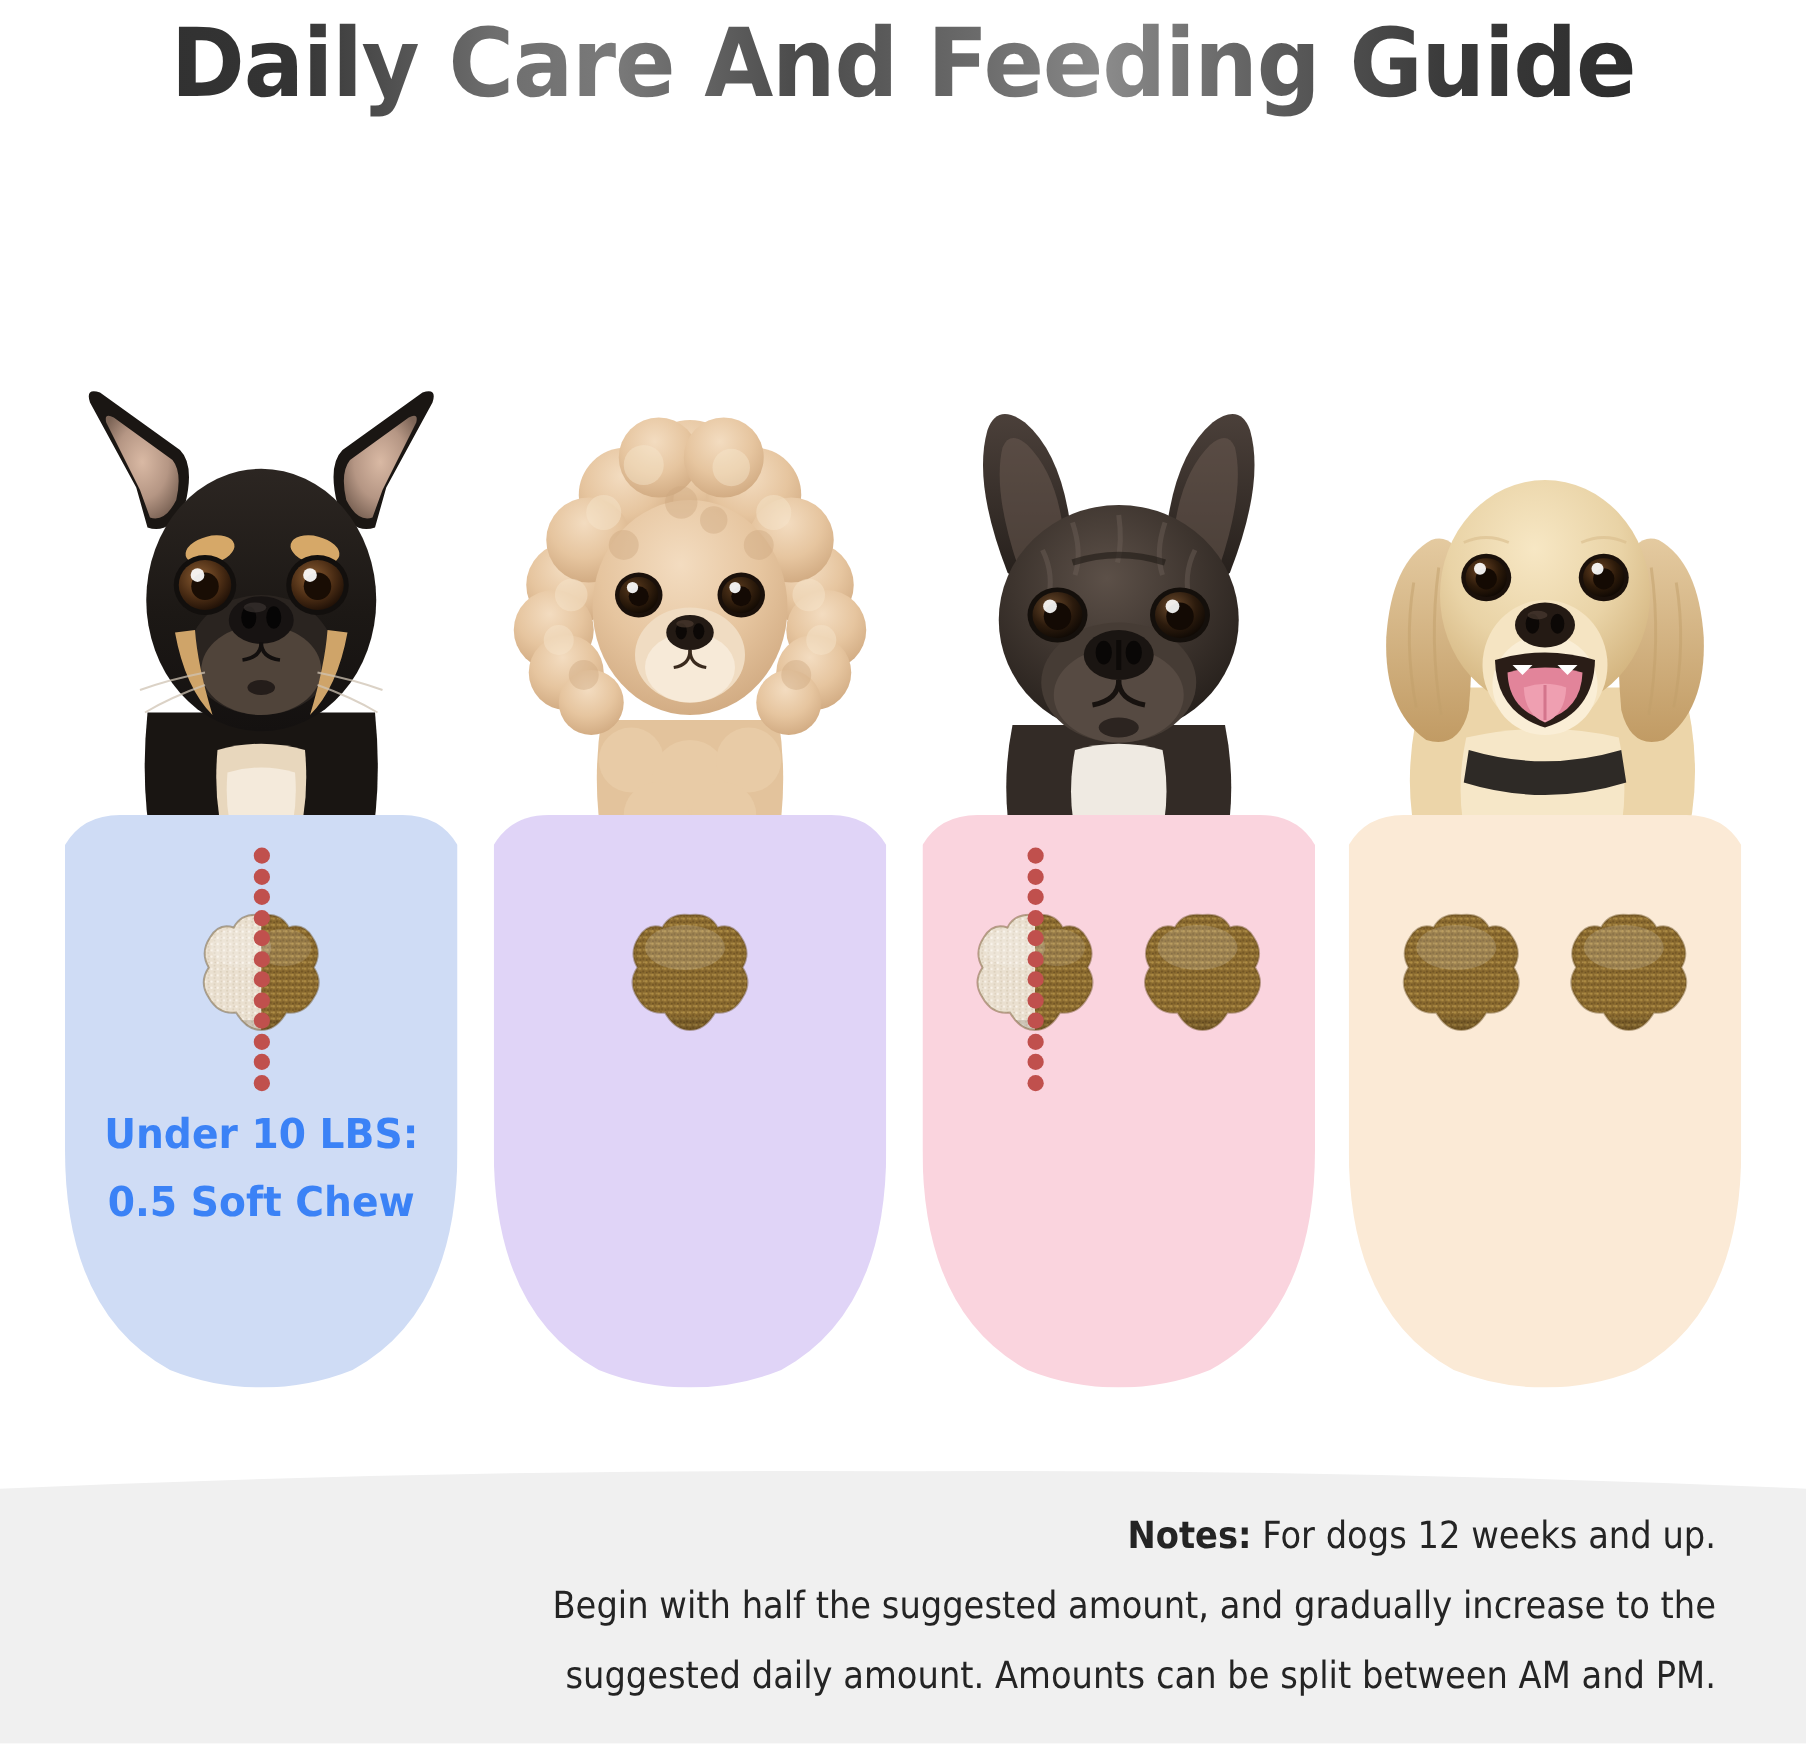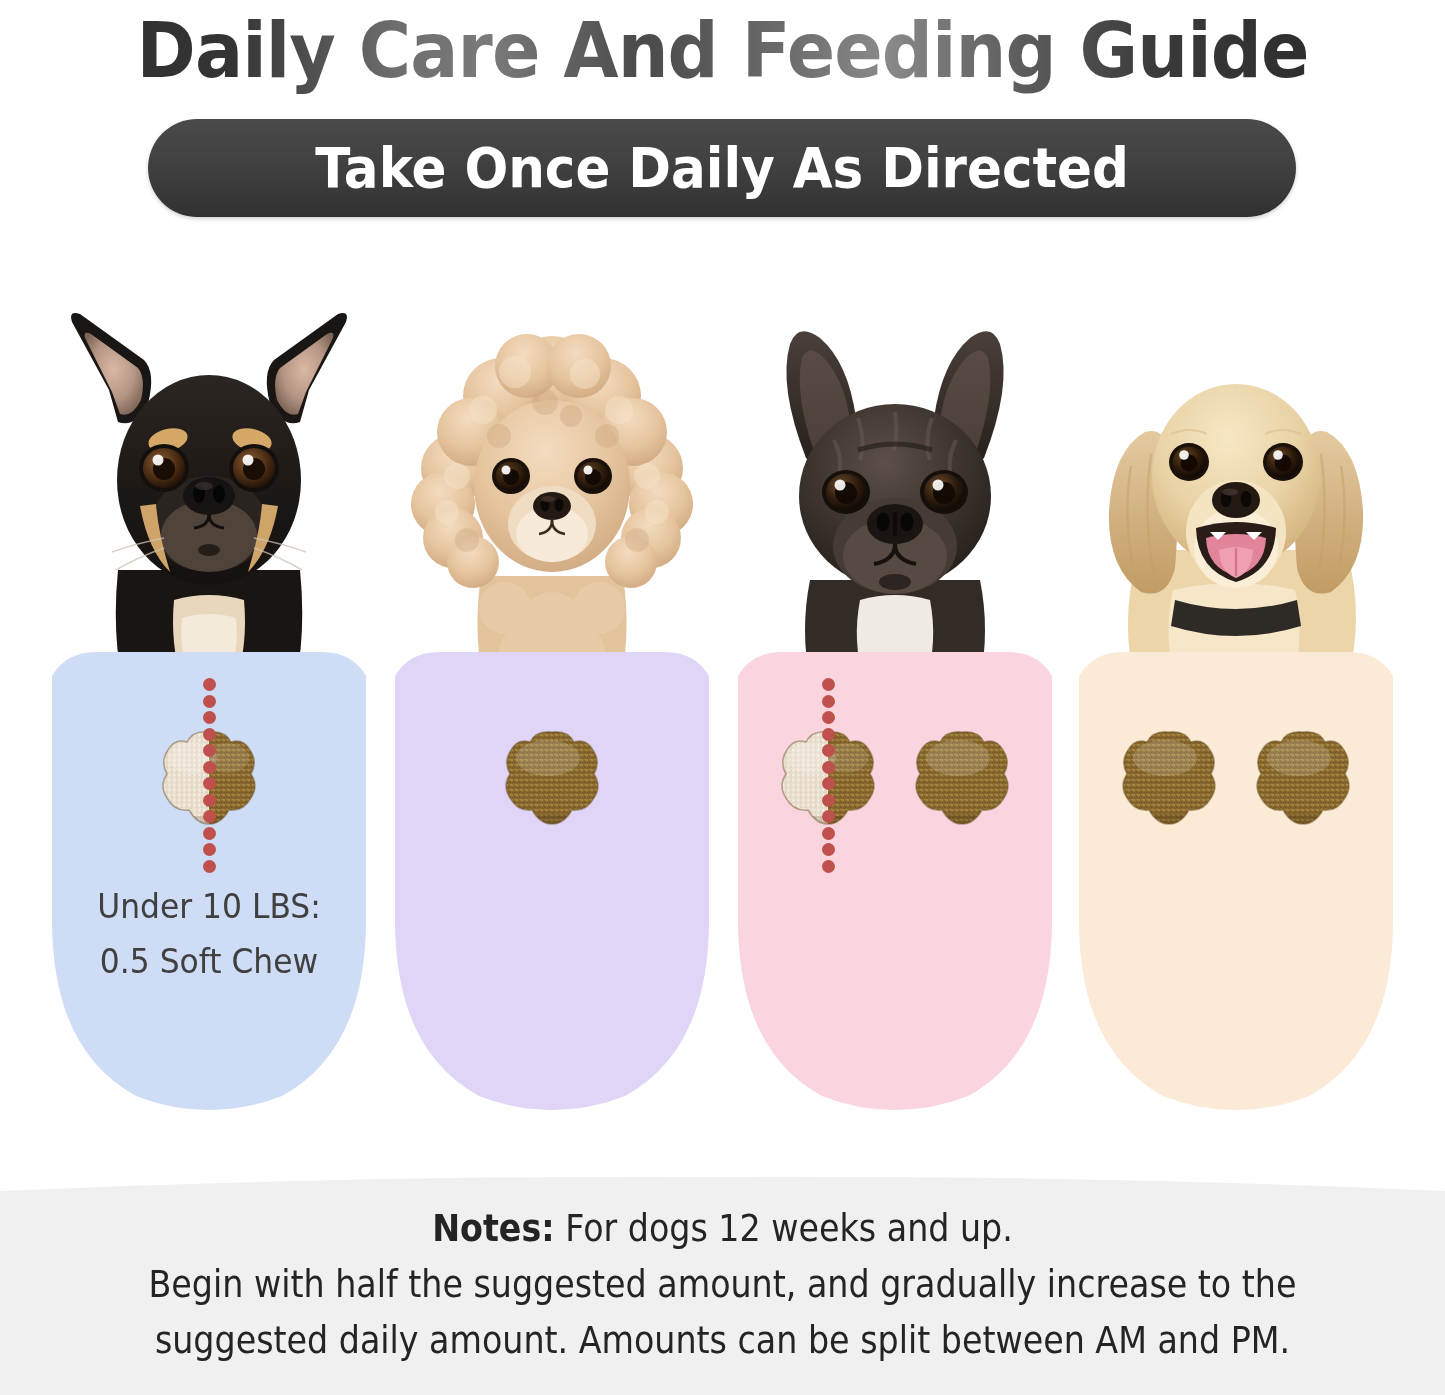--- a/index.html
+++ b/index.html
@@ -170,22 +170,22 @@
 
   
   .card-label {
     position: absolute;
     z-index: 5;
     left: 0;
     top: 580px;
     width: 314px;
     text-align: center;
     font-family: "DejaVu Sans", sans-serif;
-    font-weight: 400;
-    color: #404040;
+    font-weight: 700;
+    color: #3b82f6;
   }
   .card-label .line1 {
     display: block;
     font-size: 33px;
     line-height: 54px;
     white-space: nowrap;
     transform: scaleX(0.95);
   }
   .card-label .line2 {
     display: block;
@@ -208,40 +208,37 @@
     position: absolute;
     left: 0; top: 0;
     width: 1445px; height: 220px;
   }
   .notes-bg svg { display: block; }
   .notes-text {
     position: absolute;
     left: 0;
     top: 26px;
     width: 1445px;
-    text-align: center;
+    text-align: right;
     font-family: "DejaVu Sans", sans-serif;
-    font-size: 37px;
+    font-size: 30px;
     line-height: 56px;
     color: #242424;
     z-index: 2;
   }
   .notes-text .nline { display: block; transform: scaleX(0.9); white-space: nowrap; }
   .notes-text b { font-weight: 700; }
 </style>
 </head>
 <body>
 
 <div id="page">
 
   <div class="header">
     <div class="main-title">Daily Care And Feeding Guide</div>
-    <div class="subtitle-pill">
-      <span class="subtitle-text">Take Once Daily As Directed</span>
-    </div>
   </div>
 
   <div class="cards-row">
 
     <div class="card card-1">
       <div class="dog-wrap">
         <svg width="314" height="380" viewBox="0 0 314 380">
           <defs>
             <radialGradient id="c1ear" cx="50%" cy="45%" r="60%">
               <stop offset="0%" stop-color="#d9b9a4"></stop>

